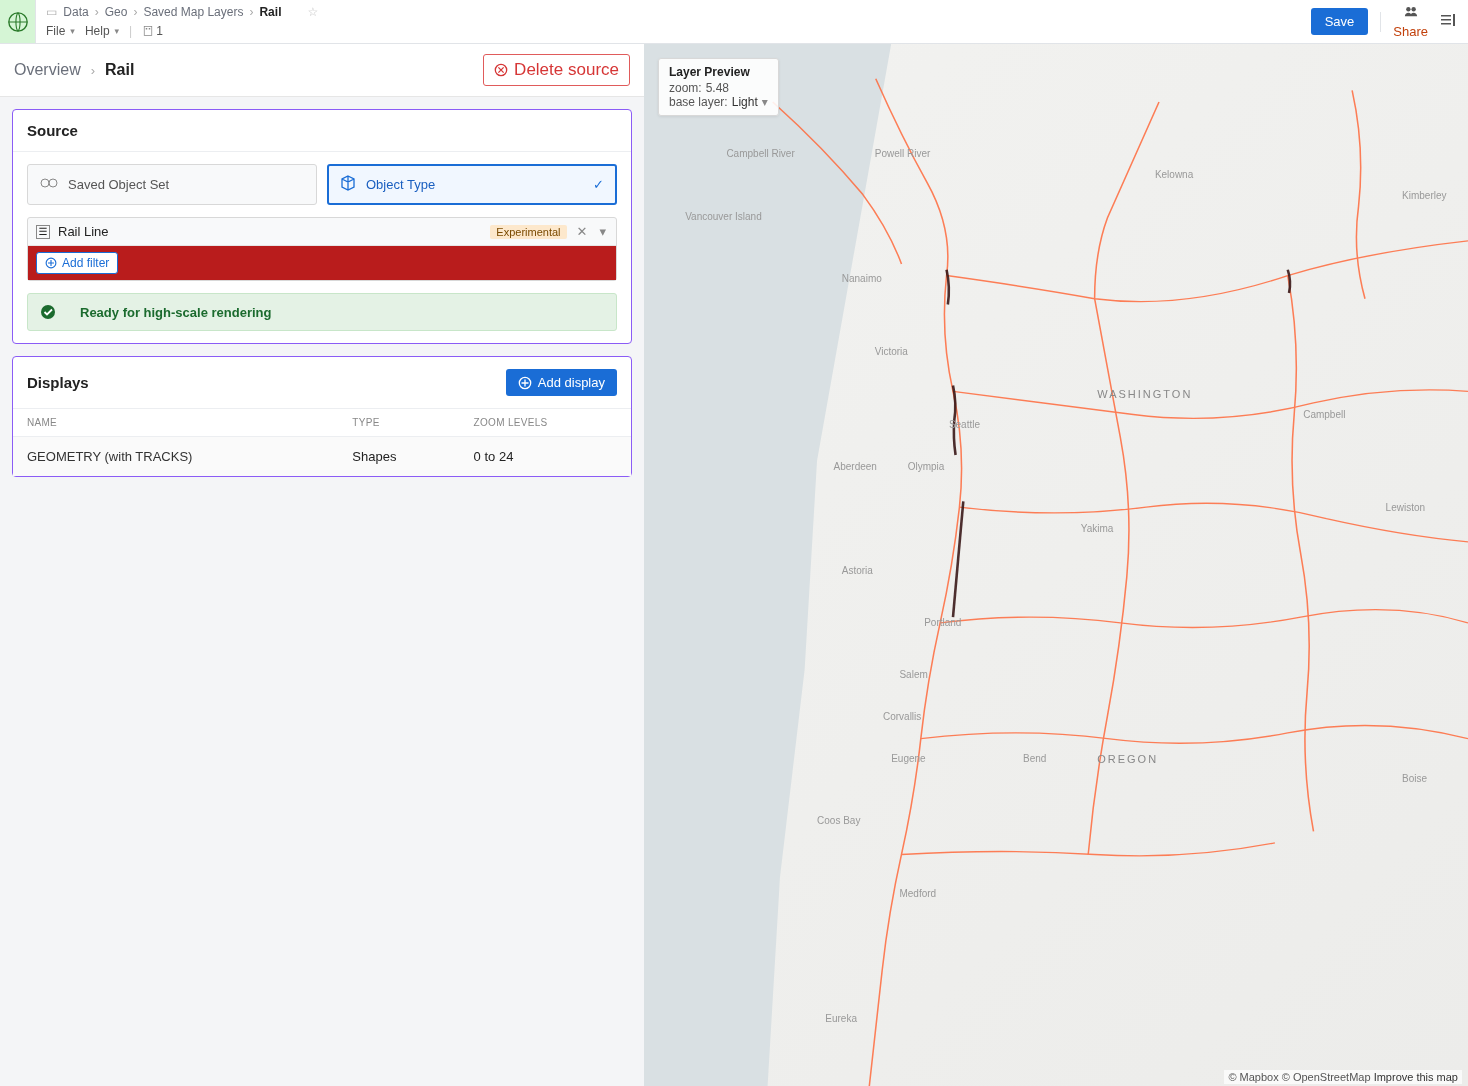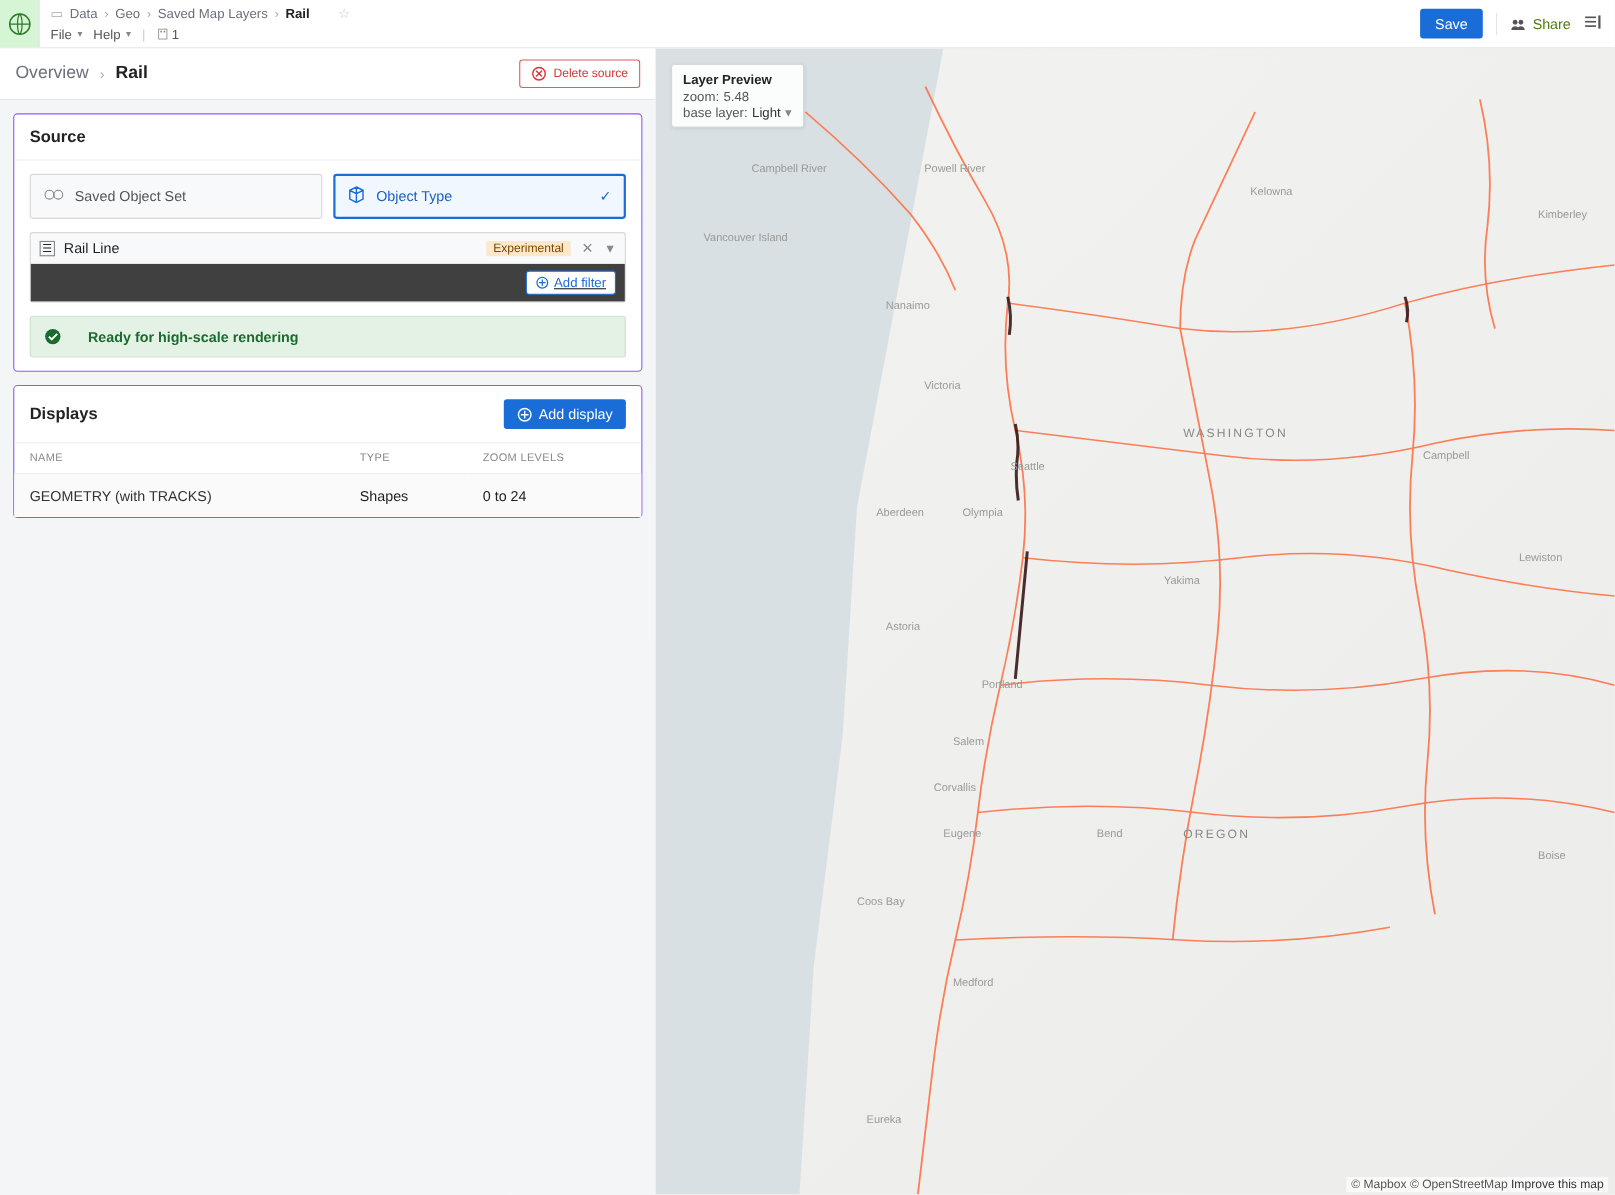--- a/index.html
+++ b/index.html
@@ -12,52 +12,52 @@
 .breadcrumb { display: flex; align-items: center; gap: 6px; color: #6a6f7a; font-size: 12px; height: 20px; }
 .breadcrumb .crumb { display: flex; align-items: center; gap: 4px; cursor: pointer; }
 .breadcrumb .chev { color: #aaa; }
 .breadcrumb .current { font-weight: 700; color: #222; }
 .star-icon { margin-left: 20px; color: #c5c5c5; cursor: pointer; }
 .topbar-menu { display: flex; align-items: center; gap: 10px; font-size: 12px; color: #555; height: 20px;}
 .topbar-menu .menu-item { cursor: pointer; display:flex; align-items:center; gap:2px;}
 .topbar-menu .divider { color: #ccc; }
 .topbar-right { display: flex; align-items: center; gap: 12px; padding: 0 12px; }
 .btn-save { background: #1a6dd6; color: #fff; border: none; padding: 6px 14px; border-radius: 3px; font-size: 13px; cursor: pointer; }
-.btn-share { display: flex; align-items: center; gap: 6px; color: #4d7c0f; cursor: pointer; }
+.btn-share { display: flex; align-items: center; gap: 6px; color: #c2410c; cursor: pointer; flex-direction: column; }
 .icon-panel { cursor: pointer; }
 .vdivider { width:1px; height:20px; background:#e1e4e8;}
 
 .app-body { display: flex; height: calc(100vh - 44px); }
-.left-panel { width: 596px; background: #f4f5f7; overflow-y: auto; }
+.left-panel { width: 644px; background: #f4f5f7; overflow-y: auto; }
 .right-panel { flex: 1; position: relative; background: #e8e8e8; }
 
 .left-header { background: #fff; border-bottom: 1px solid #e6e6e6; padding: 10px 14px; display: flex; align-items: center; justify-content: space-between; }
 .left-header-left { display:flex; align-items:center; gap: 10px; }
 .lh-overview { color: #6a6f7a; font-size: 16px; font-weight:500;}
 .lh-chev { color: #aaa; }
 .lh-current { font-weight: 700; font-size: 16px; color: #222; }
-.btn-delete { border: 1px solid #e05b5b; color: #d63636; background: #fff; padding: 5px 10px; border-radius: 3px; display: flex; align-items: center; gap: 6px; font-size: 11px; cursor: pointer; }
+.btn-delete { border: 1px solid #e05b5b; color: #d63636; background: #fff; padding: 5px 10px; border-radius: 3px; display: flex; align-items: center; gap: 6px; font-size: 17px; cursor: pointer; }
 
 .card { background: #fff; border: 1px solid #8b5cf6; border-radius: 4px; margin: 12px; }
 .card-header { padding: 12px 14px; font-weight: 700; font-size: 15px; border-bottom: 1px solid #eceef1; display:flex; justify-content:space-between; align-items:center;}
 .card-body { padding: 12px 14px; }
 
 .source-options { display: flex; gap: 10px; margin-bottom: 12px; }
 .src-btn { flex: 1; border: 1px solid #d8d8d8; border-radius: 3px; padding: 10px 12px; display: flex; align-items: center; gap: 10px; cursor: pointer; background:#f8f9fa;}
 .src-btn.active { border: 2px solid #1a6dd6; background: #f1f7ff; color: #1a5fc0; padding: 9px 11px;}
 .src-btn .check { margin-left: auto; color: #1a6dd6; }
 .src-btn.inactive .label { color: #555; }
 .src-btn .cube-icon { color:#1a6dd6; }
 
 .source-chip { border: 1px solid #d8d8d8; border-radius: 3px; background:#f8f9fa; }
 .chip-row { display: flex; align-items: center; padding: 6px 8px; gap: 8px; border-bottom: 1px solid #e6e6e6;}
 .chip-label { flex: 1; font-size: 13px; }
 .tag-exp { background: #fde8cc; color: #7a4a00; font-size: 11px; padding: 1px 6px; border-radius: 2px; }
 .chip-x, .chip-caret { color: #888; cursor: pointer; padding: 0 2px; }
-.chip-row2 { display: flex; justify-content: flex-end; padding: 6px 8px; background:#404040;text-decoration:underline;}
+.chip-row2 { display: flex; padding: 6px 8px; background:#b91c1c;}
 .btn-addfilter { border: 1px solid #1a6dd6; color: #1a6dd6; background: #fff; padding: 3px 8px; border-radius: 3px; display: flex; align-items: center; gap: 5px; font-size: 12px; cursor: pointer; }
 
 .ready-banner { background: #e4f2e5; border: 1px solid #c8e6c9; border-radius: 3px; padding: 10px 12px; display: flex; align-items: center; gap: 24px; color: #1b6b2e; font-weight: 600; margin-top: 12px;}
 .ready-banner svg { flex-shrink:0;}
 
 .btn-adddisplay { background: #1a6dd6; color: #fff; border: none; padding: 6px 12px; border-radius: 3px; display: flex; align-items: center; gap: 6px; font-size: 13px; cursor: pointer; }
 
 .displays-table { width: 100%; border-collapse: collapse; }
 .displays-table th { text-align: left; font-size: 10px; font-weight: 500; color: #888; padding: 8px 14px; letter-spacing: 0.3px;}
 .displays-table td { padding: 12px 14px; font-size: 13px; border-top: 1px solid #eceef1; background: #fafafa;}

